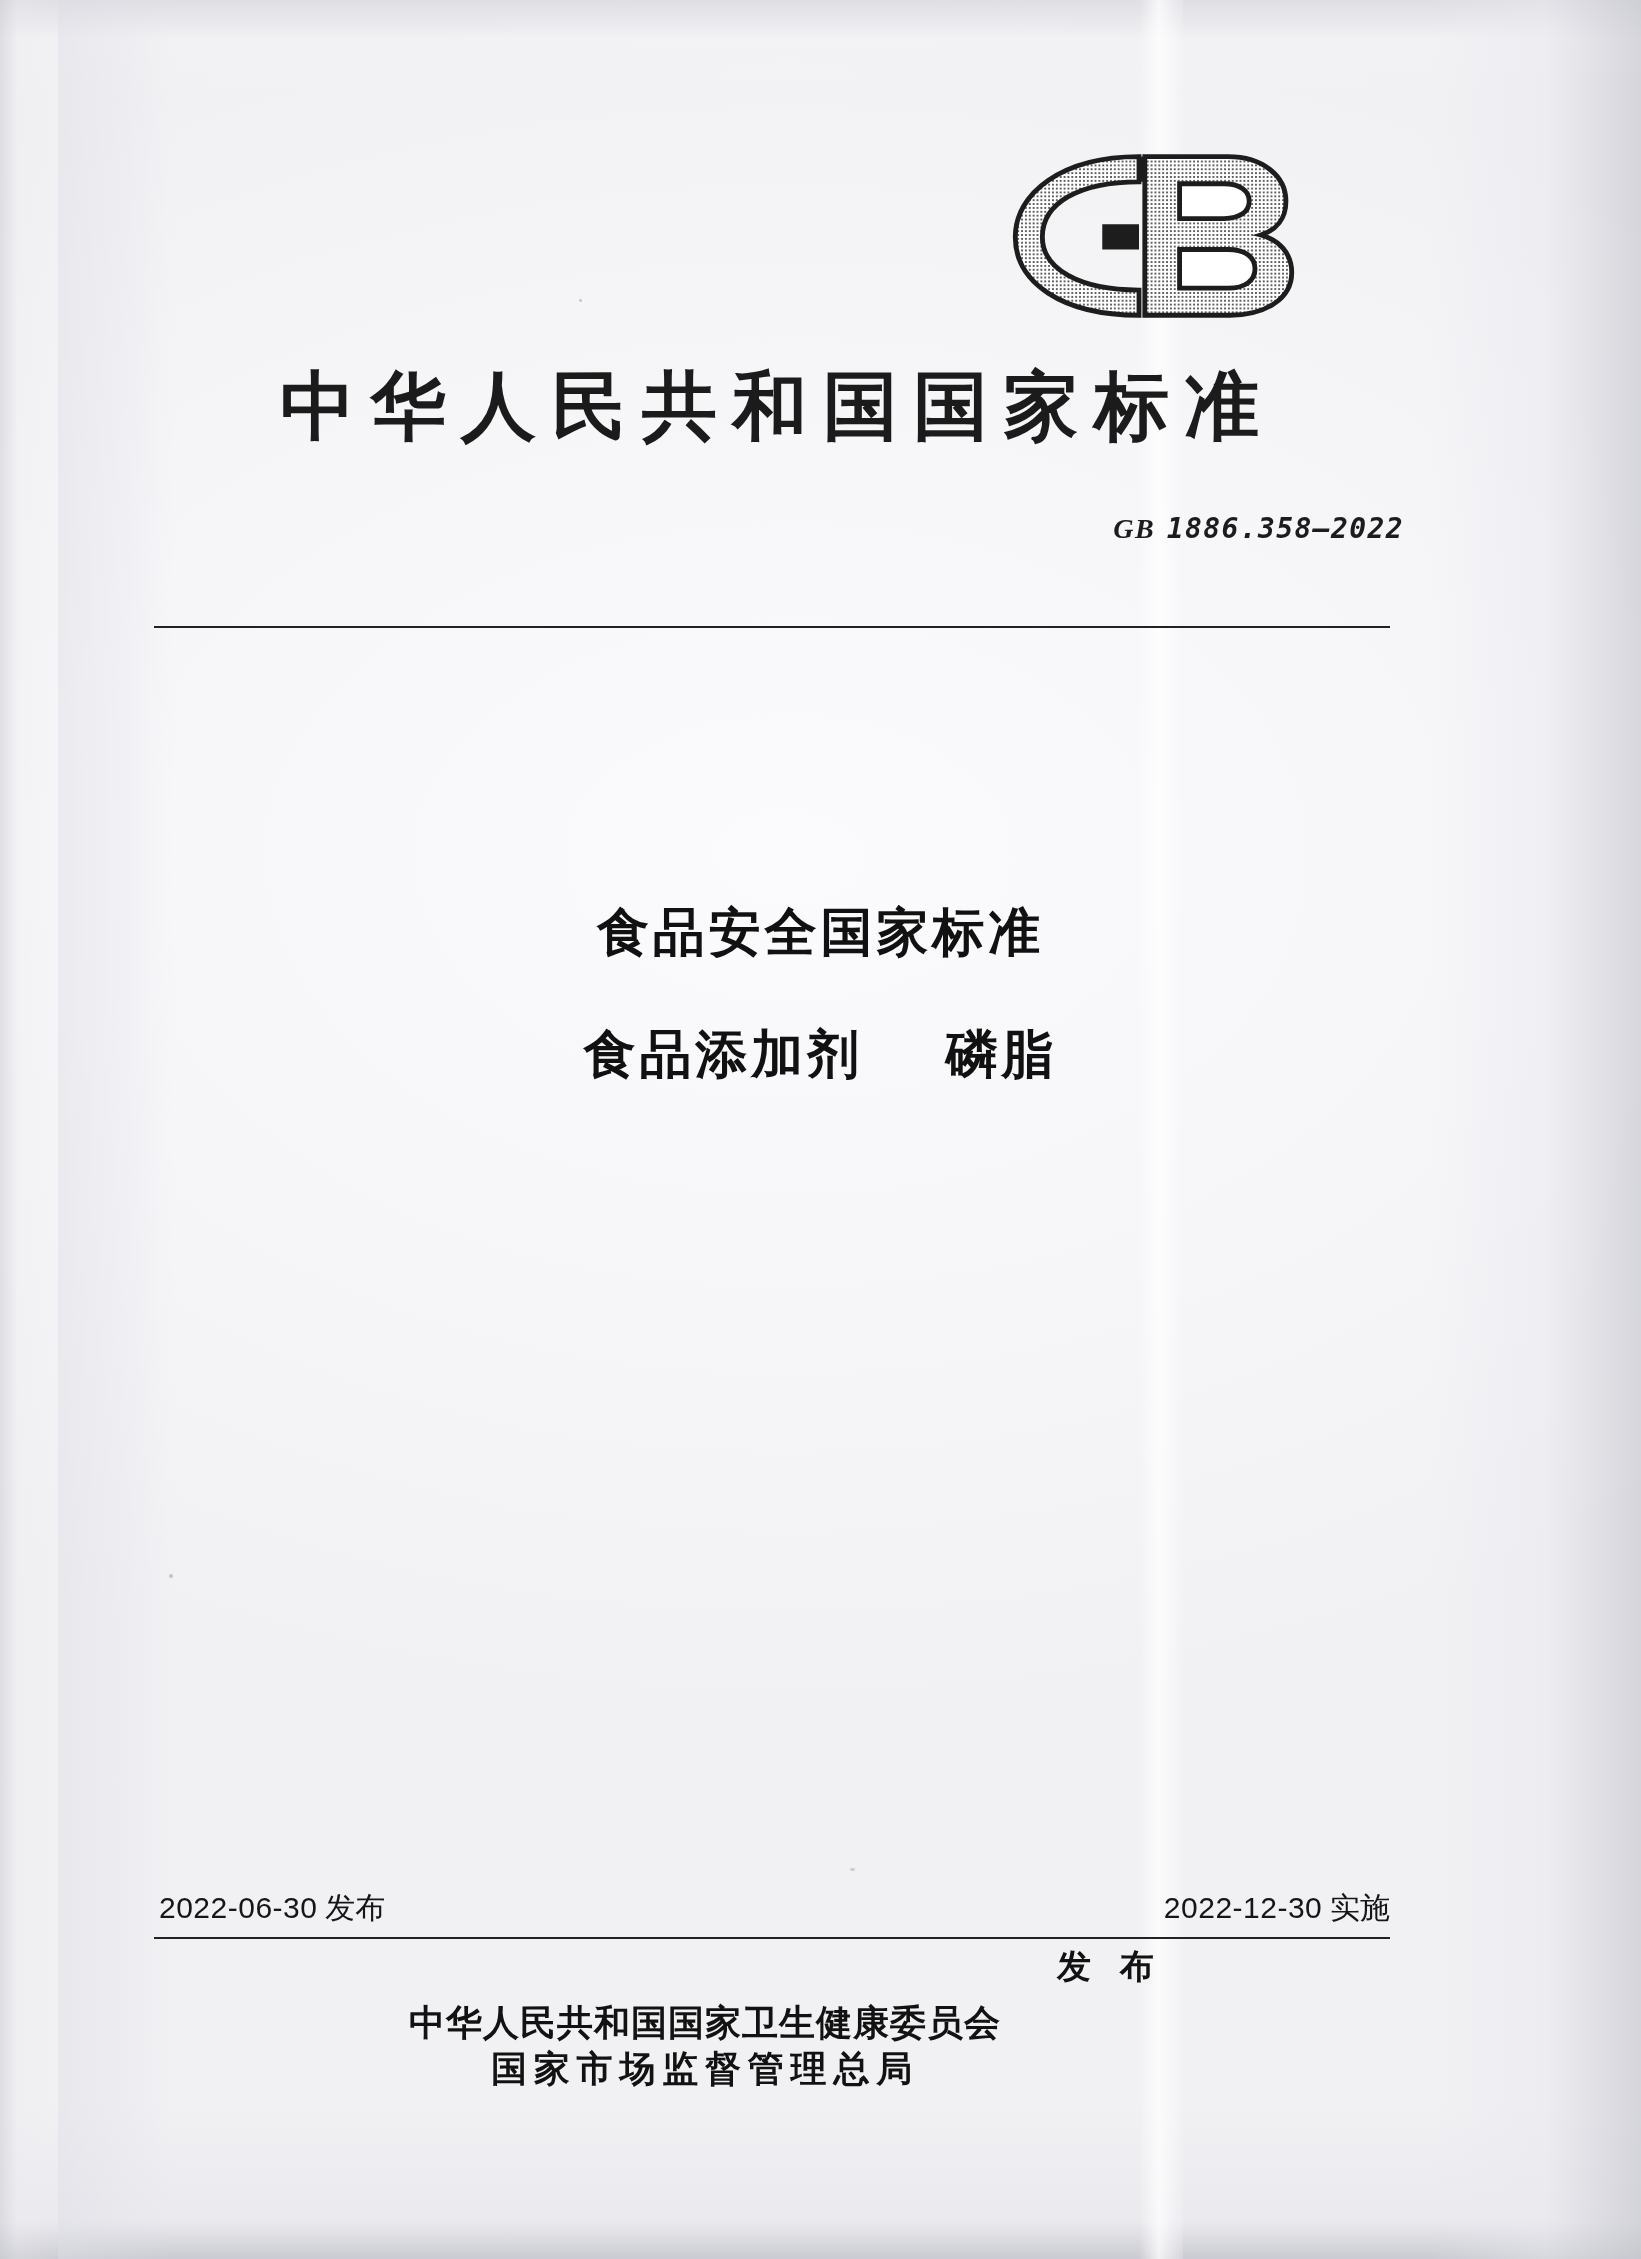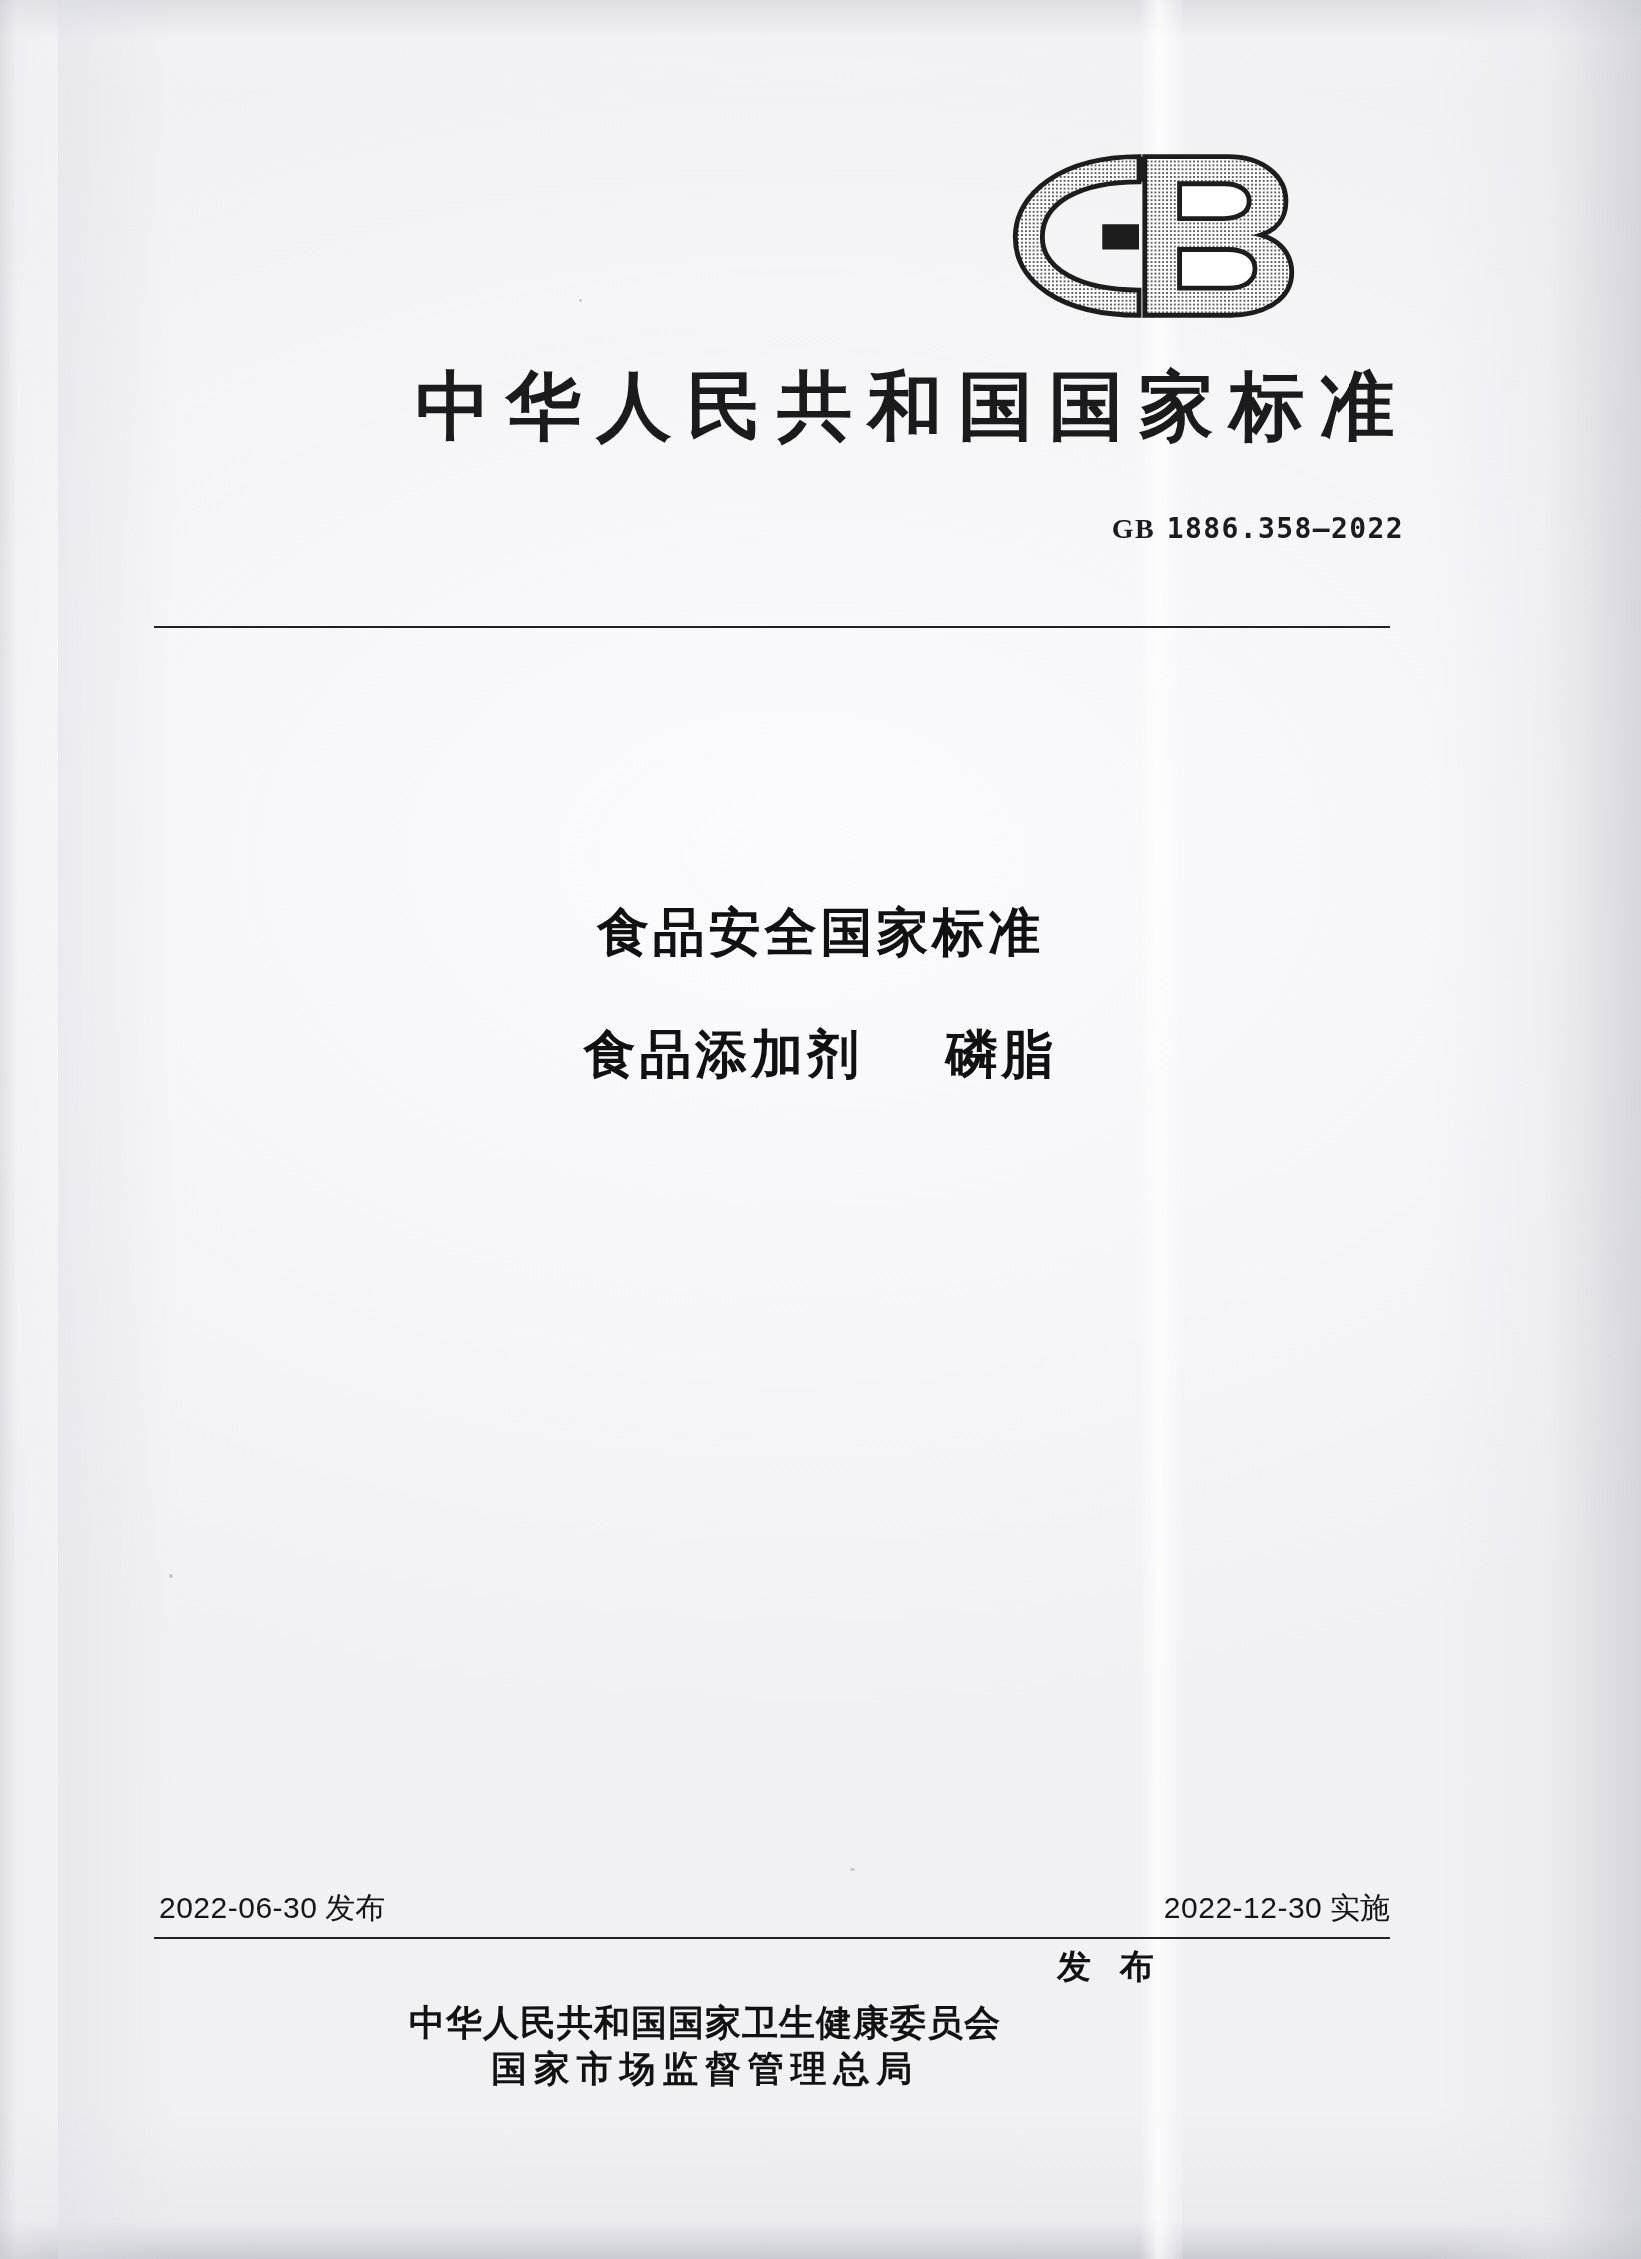--- a/index.html
+++ b/index.html
@@ -71,38 +71,39 @@
     height: 179px;
   }
   .gb-logo svg { display: block; }
 
   
   .nat-title {
     position: absolute;
     left: 145px;
     top: 357px;
     width: 1265px;
-    text-align: right;
+    text-align: center;
     font-family: Liberation Serif, serif;
     font-weight: bold;
     font-size: 75px;
     letter-spacing: 15.4px;
     color: #1b1b1b;
     white-space: nowrap;
   }
 
   .std-code {
     position: absolute;
     right: 237px;
     top: 512px;
     font-family: "DejaVu Sans Mono", monospace;
     font-size: 28px;
     letter-spacing: 1.4px;
     color: #1c1c1c;
     font-weight: bold;
+    font-style: italic;
   }
   .std-code .gb-mark {
     font-family: "Liberation Serif", serif;
     font-weight: bold;
     margin-right: 11.6px;
   }
 
   .rule-top {
     position: absolute;
     left: 154px;

